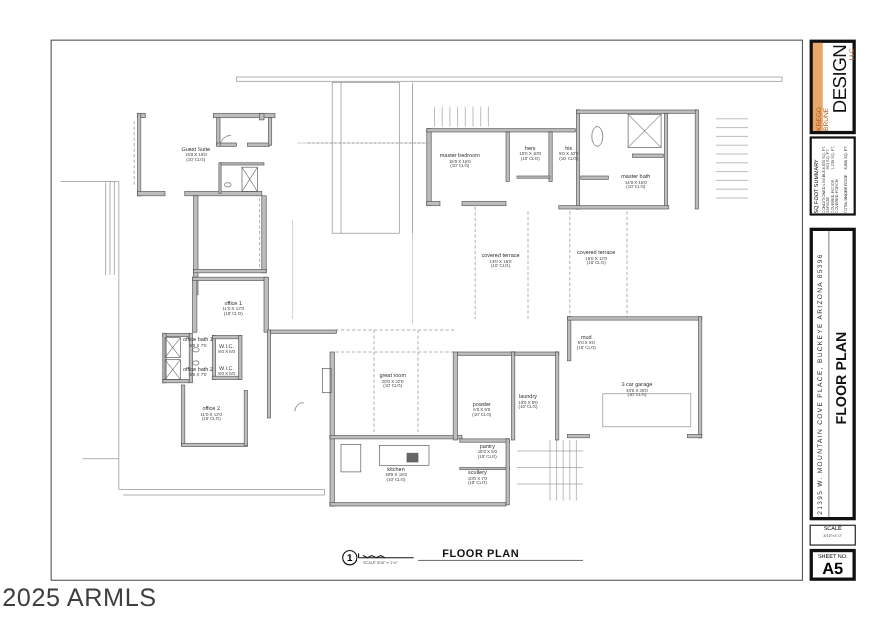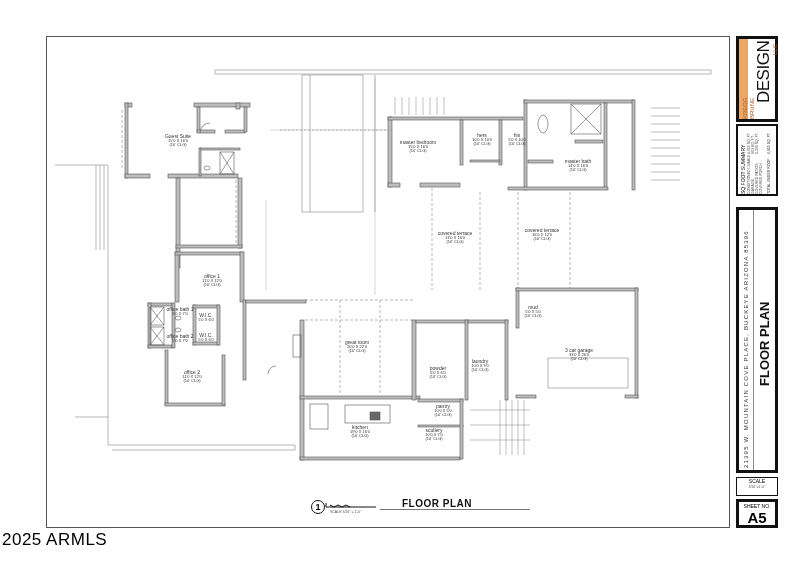--- a/index.html
+++ b/index.html
@@ -7,21 +7,21 @@
   .sheet{position:absolute;left:46px;top:36px;width:684px;height:492px;border:1px solid #555;box-sizing:border-box;}
   .plan{position:absolute;left:0;top:0;}
   .tb{position:absolute;border:3px solid #111;background:#fff;box-sizing:border-box;}
   .vtext{position:absolute;transform-origin:left top;white-space:nowrap;}
   .room-label{position:absolute;text-align:center;font-size:4px;line-height:4.5px;color:#333;white-space:nowrap;transform:translateX(-50%);}
   .room-label .n{font-size:5px;}
   .title-main{position:absolute;left:402px;top:498px;font-size:10px;font-weight:bold;letter-spacing:0.5px;color:#111;}
   .title-underline{position:absolute;left:380px;top:509px;width:150px;height:1px;background:#777;}
   .scale-note{position:absolute;left:330px;top:510px;font-size:3.5px;color:#555;}
   .detail-circle{position:absolute;left:311px;top:500px;width:12px;height:12px;border:1.5px solid #111;border-radius:50%;font-size:9px;font-weight:bold;text-align:center;line-height:12px;box-sizing:content-box;}
-  .watermark{position:absolute;left:2px;top:530px;font-size:17px;color:#000000;letter-spacing:0.5px;font-weight:300;}
+  .watermark{position:absolute;left:2px;top:530px;font-size:23px;color:#404040;letter-spacing:0.5px;font-weight:300;}
 </style>
 </head>
 <body>
 
 <div class="sheet"></div>
 
 <svg class="plan" width="800" height="565" viewBox="0 0 800 565">
   <g fill="none" stroke="#888" stroke-width="0.6">
 
     <polyline points="215,70 215,74 711,74 711,70 215,70"></polyline>

